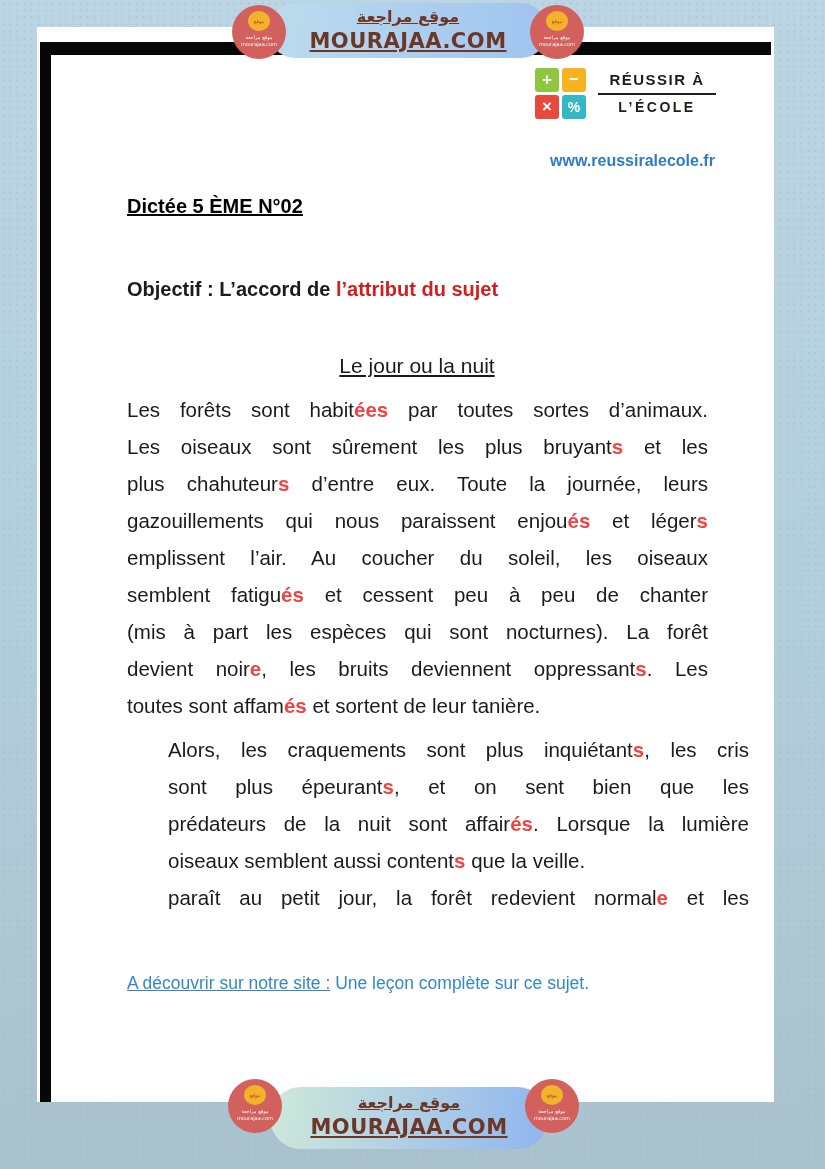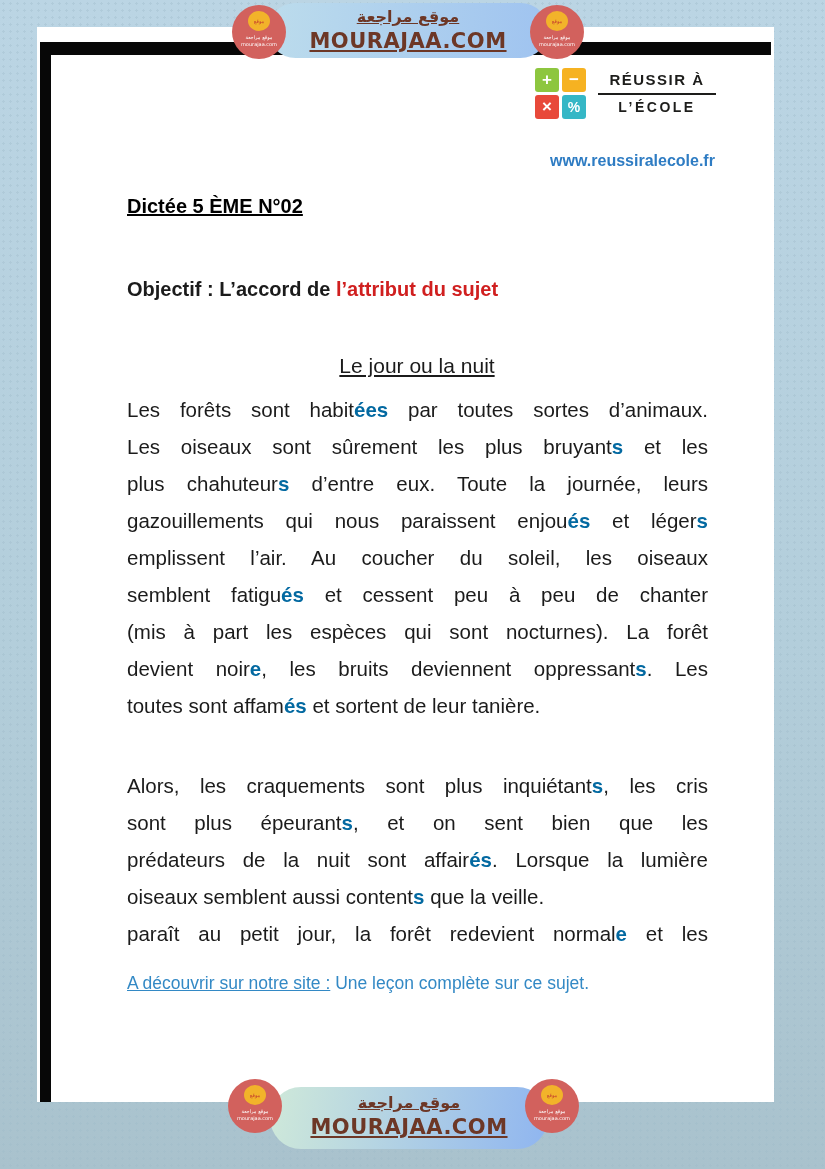--- a/index.html
+++ b/index.html
@@ -32,21 +32,21 @@
   
   .doc-title{position:absolute;left:90px;top:168px;font-size:20px;font-weight:bold;
     color:#000000;text-decoration:underline;}
   .objective{position:absolute;left:90px;top:251px;font-size:20px;font-weight:bold;color:#1b1b1b;}
   .objective .hl{color:#d01f1f;text-align:center;}
   .story-title{position:absolute;left:90px;top:327px;width:580px;text-align:center;
     font-size:21px;color:#1b1b1b;text-decoration:underline;}
   .para{position:absolute;left:90px;width:581px;font-size:20.5px;color:#1b1b1b;}
   .para .line{height:37px;line-height:37px;text-align:justify;text-align-last:justify;overflow:hidden;}
   .para .line.last{text-align-last:left;}
-  .para .red{color:#0369a1;font-weight:bold;}
+  .para .red{color:#ef4444;font-weight:bold;}
   .footer-note{position:absolute;left:90px;top:946px;font-size:17.5px;color:#3389c5;}
   .footer-link{text-decoration:underline;cursor:pointer;}
   
   .pill{position:absolute;border-radius:31px;}
   .pill-top{left:268px;top:3px;width:280px;height:55px;
     background:linear-gradient(95deg,#bcdcec 0%,#9fc3f0 100%);}
   .pill-bottom{left:270px;top:1087px;width:278px;height:62px;
     background:linear-gradient(100deg,#cfe9d9 0%,#8fb5f0 100%);}
   .banner-text{position:absolute;text-align:center;color:#6d3726;
     font-family:"DejaVu Sans",sans-serif;font-weight:bold;}
@@ -103,21 +103,21 @@
         <div class="line"><span>Les forêts sont habit</span><span class="red">ées</span><span> par toutes sortes d’animaux.</span></div>
         <div class="line"><span>Les oiseaux sont sûrement les plus bruyant</span><span class="red">s</span><span> et les</span></div>
         <div class="line"><span>plus chahuteur</span><span class="red">s</span><span> d’entre eux. Toute la journée, leurs</span></div>
         <div class="line"><span>gazouillements qui nous paraissent enjou</span><span class="red">és</span><span> et léger</span><span class="red">s</span></div>
         <div class="line"><span>emplissent l’air. Au coucher du soleil, les oiseaux</span></div>
         <div class="line"><span>semblent fatigu</span><span class="red">és</span><span> et cessent peu à peu de chanter</span></div>
         <div class="line"><span>(mis à part les espèces qui sont nocturnes). La forêt</span></div>
         <div class="line"><span>devient noir</span><span class="red">e</span><span>, les bruits deviennent oppressant</span><span class="red">s</span><span>. Les</span></div>
         <div class="line last"><span>toutes sont affam</span><span class="red">és</span><span> et sortent de leur tanière.</span></div>
       </div>
-    <div class="para" style="top:740px;">
+    <div class="para" style="top:704px;margin-left:41px;">
         <div class="line"><span>Alors, les craquements sont plus inquiétant</span><span class="red">s</span><span>, les cris</span></div>
         <div class="line"><span>sont plus épeurant</span><span class="red">s</span><span>, et on sent bien que les</span></div>
         <div class="line"><span>prédateurs de la nuit sont affair</span><span class="red">és</span><span>. Lorsque la lumière</span></div>
         <div class="line last"><span>oiseaux semblent aussi content</span><span class="red">s</span><span> que la veille.</span></div>
         <div class="line"><span>paraît au petit jour, la forêt redevient normal</span><span class="red">e</span><span> et les</span></div>
       </div>
 
     <div class="footer-note">
       <span class="footer-link">A découvrir sur notre site :</span><span> Une leçon complète sur ce sujet.</span>
     </div>

